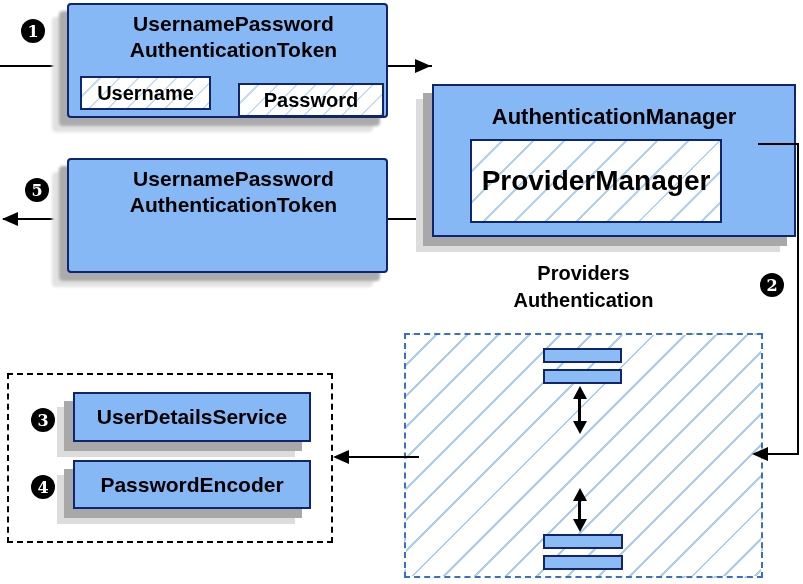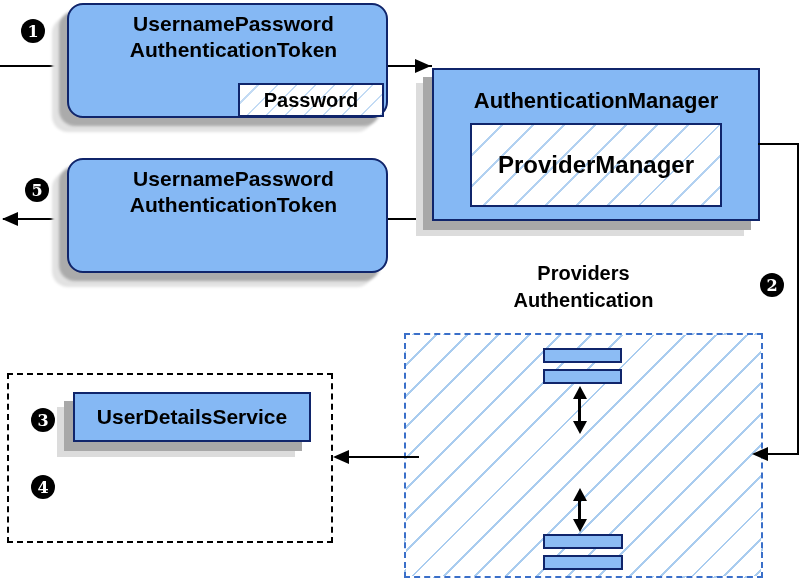--- a/index.html
+++ b/index.html
@@ -18,37 +18,37 @@
   .tri-right { border-top:7px solid transparent; border-bottom:7px solid transparent; border-left:16px solid #000; }
   .tri-left  { border-top:7px solid transparent; border-bottom:7px solid transparent; border-right:16px solid #000; }
   .tri-up    { border-left:7px solid transparent; border-right:7px solid transparent; border-bottom:13px solid #000; }
   .tri-down  { border-left:7px solid transparent; border-right:7px solid transparent; border-top:13px solid #000; }
 
   
   .bluebox {
     position:absolute; background:#85B8F4; border:2px solid #10256B; z-index:2;
   }
   .round {
-    border-radius:16px;
+    border-radius:4px;
     box-shadow:-8px 8px 3px #ABABAB, -15px 14px 3px #E2E2E2;
     padding-left:12px;
   }
   .rect-shadow { box-shadow:-9px 9px 0 #A8A8A8, -16px 15px 0 #DCDCDC; }
 
   .title2 { text-align:center; font-size:21px; line-height:26px; padding-top:6px; }
   .mgr-title { text-align:center; font-size:22px; padding-top:18px; }
 
   .chip {
     position:absolute; border:2px solid #10256B; display:flex; align-items:center; justify-content:center;
     font-size:20px; background:
       repeating-linear-gradient(135deg, rgba(255,255,255,0) 0 12px, #C3DBF4 12px 13.5px) #fff;
   }
   .hatch-mid {
     position:absolute; border:2px solid #10256B; display:flex; align-items:center; justify-content:center;
-    font-size:24px; background:
+    font-size:28px; background:
       repeating-linear-gradient(135deg, rgba(255,255,255,0) 0 20px, #B2D1F1 20px 22px) #fff;
   }
 
   .dashedbox {
     position:absolute; border:2px dashed #3A6FC9; z-index:0;
     background: repeating-linear-gradient(135deg, rgba(255,255,255,0) 0 20px, #A9CCEF 20px 22px) #fff;
   }
   .dottedbox { position:absolute; border:2px dashed #000; background:#fff; z-index:0; }
 
   .bar { position:absolute; background:#8CBCF4; border:2px solid #10256B; z-index:2; }
@@ -86,31 +86,32 @@
   <div class="tri tri-left" style="left:752px; top:447px;"></div>
 
   <div class="hline over" style="left:345px; top:456px; width:74px; height:2px;"></div>
   <div class="tri tri-left" style="left:333px; top:450px;"></div>
 
   <div class="bluebox round" style="left:67px; top:3px; width:321px; height:115px;">
     <div class="title2">
       <div>UsernamePassword</div>
       <div>AuthenticationToken</div>
     </div>
+    <div class="chip" style="left:11px; top:71px; width:131px; height:34px;">Username</div>
     <div class="chip" style="left:169px; top:71px; width:146px; height:34px;margin-top:7px;">Password</div>
   </div>
 
   <div class="bluebox round" style="left:67px; top:158px; width:321px; height:115px;">
     <div class="title2">
       <div>UsernamePassword</div>
       <div>AuthenticationToken</div>
     </div>
   </div>
 
-  <div class="bluebox rect-shadow" style="left:432px; top:68px; width:328px; height:153px;">
+  <div class="bluebox rect-shadow" style="left:432px; top:84px; width:364px; height:153px;">
     <div class="mgr-title">AuthenticationManager</div>
     <div class="hatch-mid" style="left:36px; top:53px; width:252px; height:84px;">ProviderManager</div>
   </div>
 
   <div class="label-center" style="left:404px; top:260px; width:359px;">
     <div>Providers</div>
     <div>Authentication</div>
   </div>
 
   <div class="dashedbox" style="left:404px; top:333px; width:359px; height:245px;"></div>
@@ -127,14 +128,15 @@
   <div class="vline over" style="left:578px; top:499px; width:3px; height:23px;"></div>
   <div class="tri tri-down" style="left:573px; top:519px;"></div>
 
   <div class="bar" style="left:543px; top:534px; width:80px; height:15px;"></div>
   <div class="bar" style="left:543px; top:555px; width:80px; height:15px;"></div>
 
   <div class="dottedbox" style="left:7px; top:373px; width:326px; height:170px;"></div>
 
   <div class="bluebox rect-shadow flexcenter" style="left:73px; top:392px; width:238px; height:50px; font-size:21px;">UserDetailsService</div>
 
+  <div class="bluebox rect-shadow flexcenter" style="left:73px; top:460px; width:238px; height:49px; font-size:21px;">PasswordEncoder</div>
 
 </div>
 
 </body></html>

